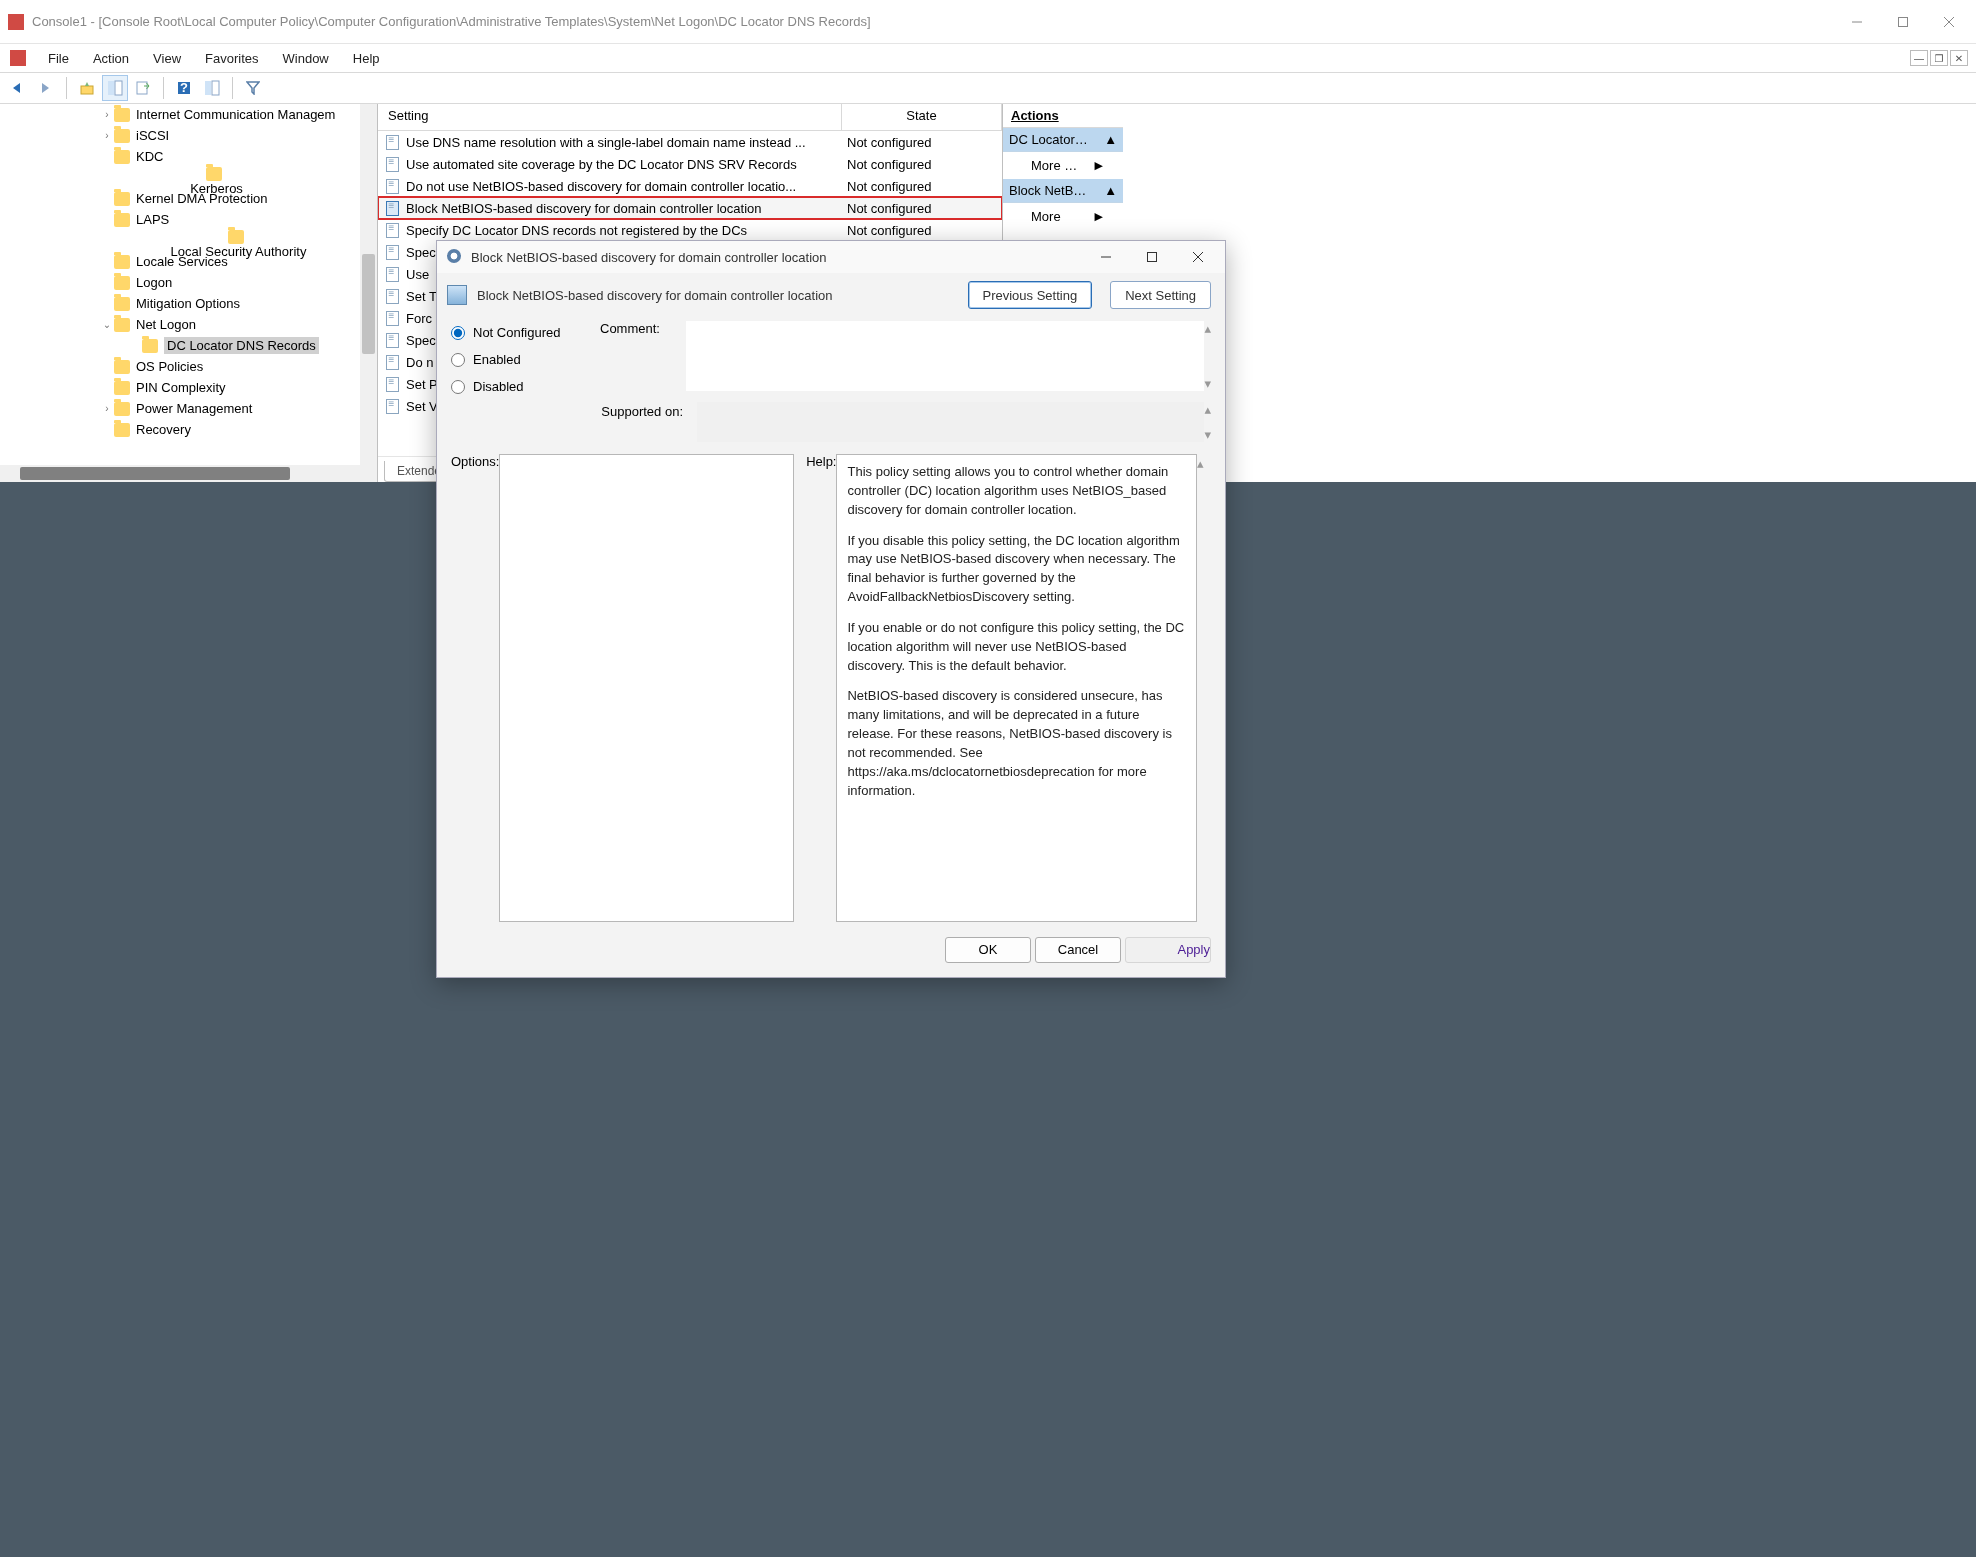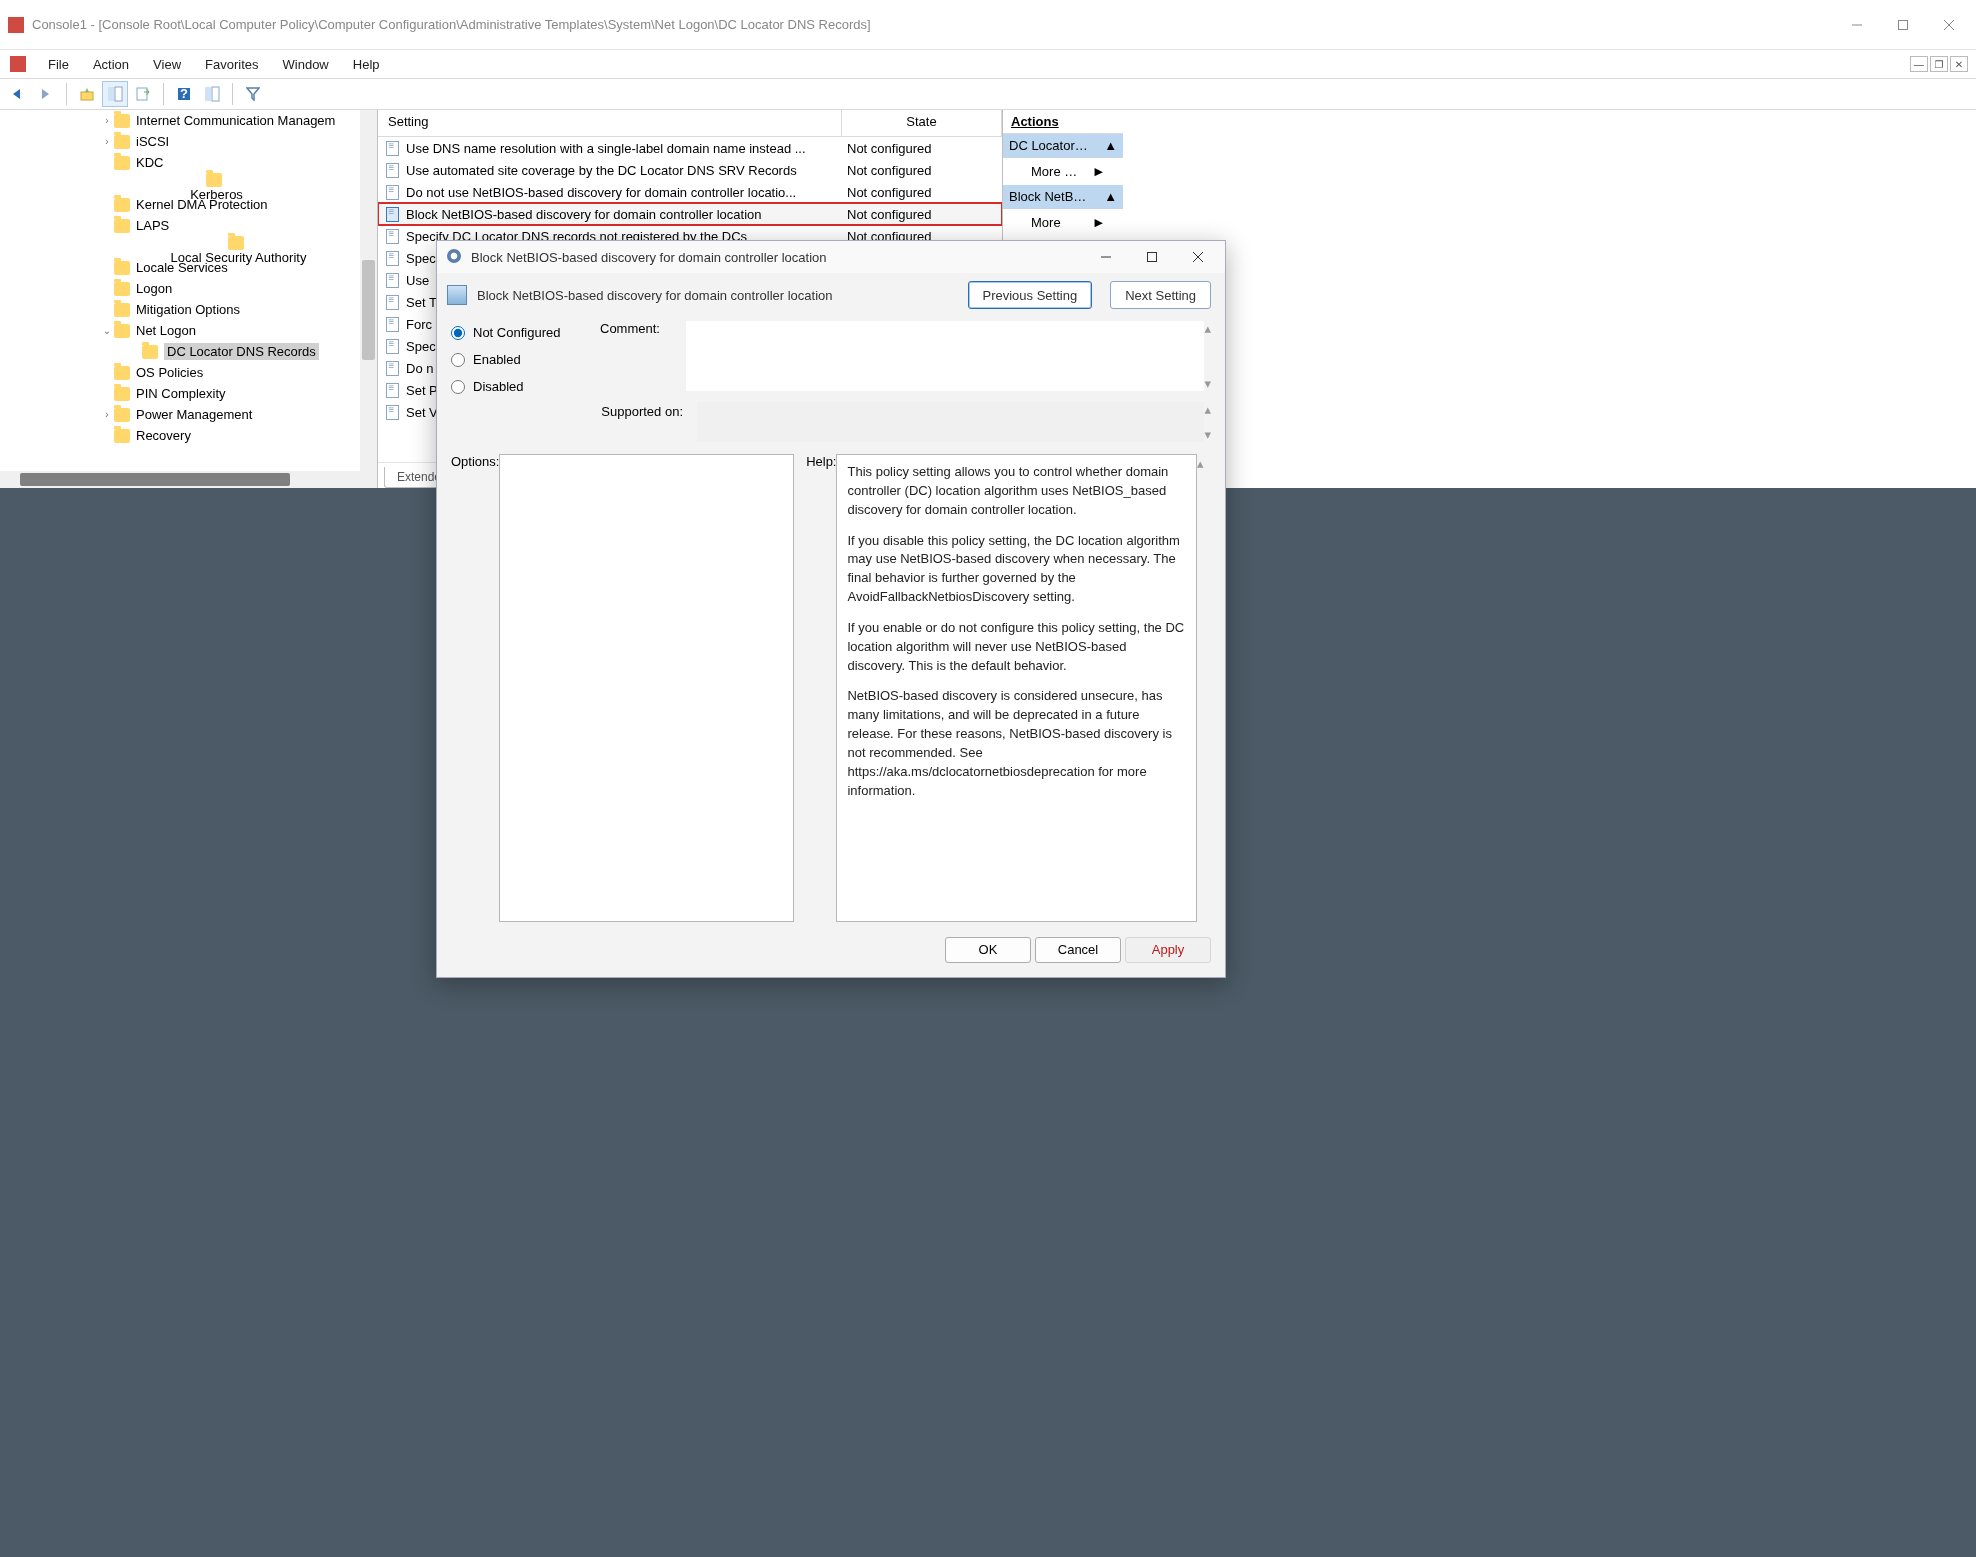--- a/index.html
+++ b/index.html
@@ -1,19 +1,19 @@
 <!DOCTYPE html>
 <html><head>
 <meta charset="utf-8">
 <style>
 * { box-sizing: border-box; margin: 0; padding: 0; font-family: "Segoe UI", Tahoma, sans-serif; font-size: 13px; }
 body { background: #fff; width: 1976px; height: 1557px; overflow: hidden; }
 
 
-.titlebar { height: 50px; background: #fff; display: flex; align-items: center; padding: 0 4px 0 8px; border-bottom: 1px solid #e5e5e5; }
+.titlebar { height: 44px; background: #fff; display: flex; align-items: center; padding: 0 4px 0 8px; border-bottom: 1px solid #e5e5e5; }
 .titlebar .app-icon { width: 16px; height: 16px; background: #d04a44; margin-right: 8px; display: inline-block; }
 .titlebar .title-text { flex: 1; color: #888; font-size: 13px; }
 .titlebar .win-btn { width: 46px; height: 32px; display: flex; align-items: center; justify-content: center; color: #888; }
 
 
 .menubar { height: 28px; display: flex; align-items: center; padding: 0 8px; gap: 0; background: #fff; }
 .menubar .app-icon2 { width: 16px; height: 16px; background: #d04a44; margin-right: 10px; margin-left: 2px; }
 .menubar .menu-item { padding: 3px 12px; color: #222; cursor: default; }
 .menubar .right-ctrls { margin-left: auto; display: flex; gap: 2px; }
 .menubar .right-ctrls span { width: 18px; height: 16px; display: inline-flex; align-items: center; justify-content: center; border: 1px solid #bbb; font-size: 10px; color: #555; }
@@ -93,21 +93,21 @@
 
 .panes { display: flex; flex: 1; padding: 0 14px 10px 14px; gap: 12px; }
 .pane-col { flex: 1; display: flex; flex-direction: row; }
 .pane-col .pane-lbl { margin-bottom: 6px; }
 .pane-box { flex: 1; border: 1px solid #b7b7b7; background: #fff; padding: 8px 10px; overflow-y: auto; line-height: 1.45; font-size: 13px; color: #222; }
 .pane-box.readonly { overflow: hidden; }
 .help-scroll { width: 14px; display: flex; flex-direction: column; justify-content: flex-start; color: #999; font-size: 11px; }
 
 .dlg-buttons { height: 45px; display: flex; align-items: center; justify-content: flex-end; padding: 0 14px 10px 0; gap: 4px; }
 .dlg-buttons button { min-width: 86px; height: 26px; border: 1px solid #adadad; background: #fdfdfd; border-radius: 3px; cursor: pointer; }
-.dlg-buttons button.disabled { color: #b91c1c; background: #f0f0f0; border-color: #d6d6d6; }
+.dlg-buttons button.disabled { color: #4c1d95; background: #f0f0f0; border-color: #d6d6d6; text-align: right; }
 
 svg { display: block; }
 </style>
 </head>
 <body>
 
 <div class="titlebar">
   <span class="app-icon"></span>
   <span class="title-text">Console1 - [Console Root\Local Computer Policy\Computer Configuration\Administrative Templates\System\Net Logon\DC Locator DNS Records]</span>
   <div class="win-btn">

